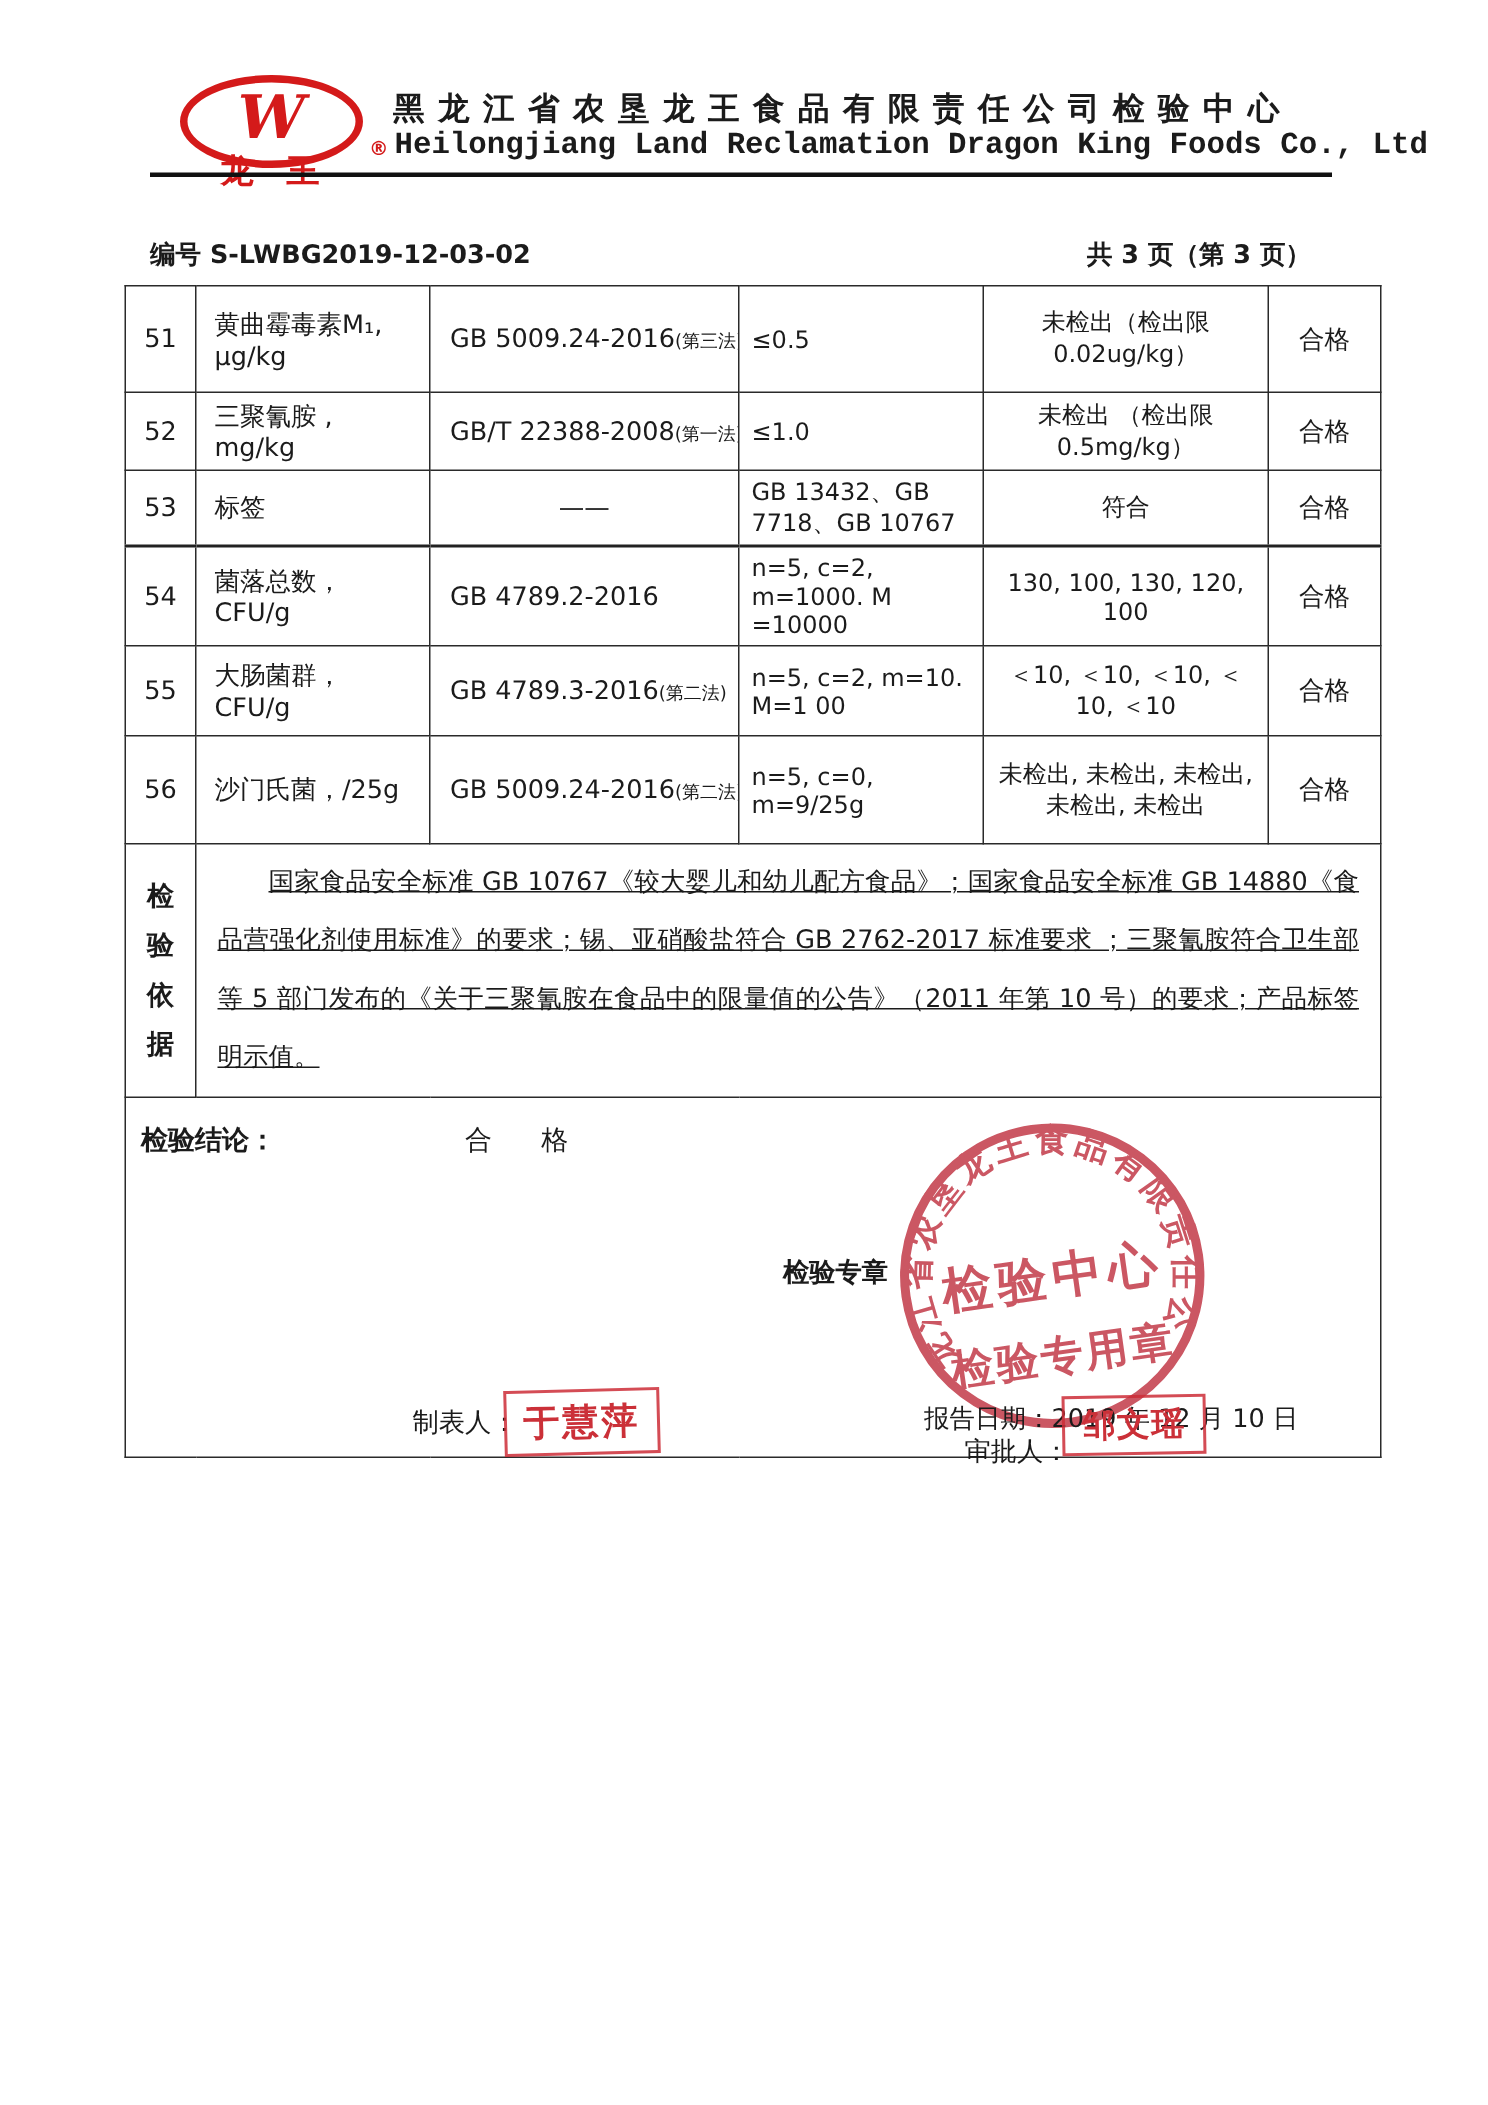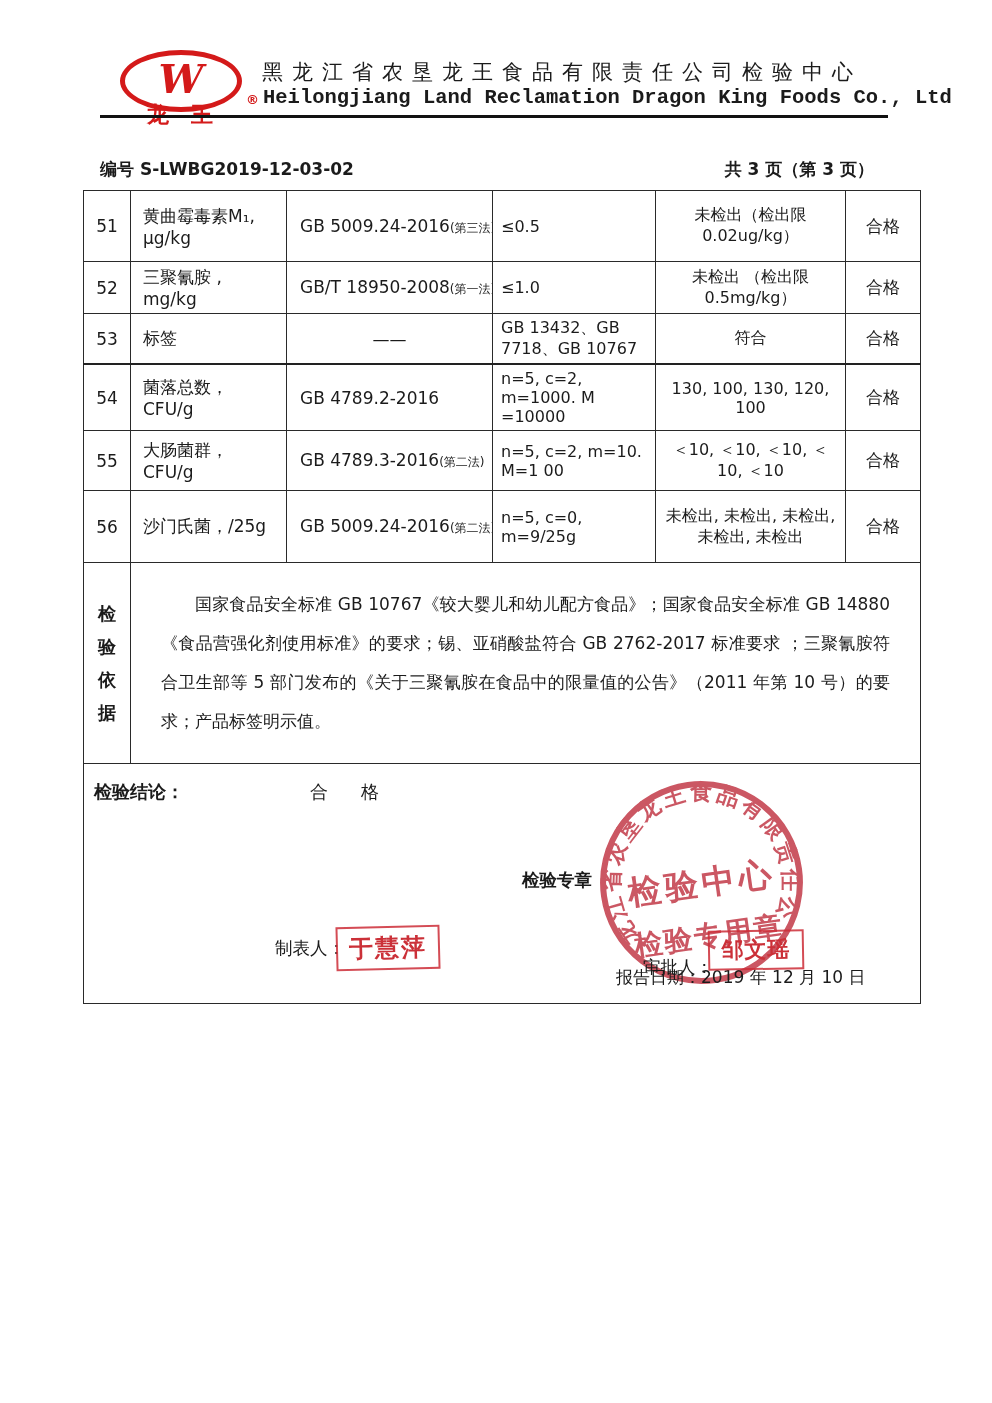--- a/index.html
+++ b/index.html
@@ -24,21 +24,21 @@
     font-family:"DejaVu Serif","Liberation Serif",serif;
   }
   .logo-brand{
     position:absolute;left:4px;top:56px;width:116px;
     text-align:center;color:#d41a1a;font-weight:bold;font-size:22px;
     letter-spacing:22px;text-indent:22px;white-space:nowrap;line-height:1;
   }
   .logo-reg{position:absolute;left:128px;top:44px;color:#d41a1a;font-size:13px;font-weight:bold;}
   .title-cn{
     position:absolute;left:262px;top:58px;
-    font-size:21px;font-weight:normal;letter-spacing:9px;white-space:nowrap;
+    font-size:21px;font-weight:bold;letter-spacing:9px;white-space:nowrap;
   }
   .title-en{
     position:absolute;left:263px;top:86px;
     font-family:"Liberation Mono","DejaVu Sans Mono",monospace;
     font-size:20.5px;font-weight:bold;white-space:nowrap;
   }
   .header-rule{position:absolute;left:100px;top:115px;width:788px;height:3px;background:#111;}
   
   .meta-row{
     position:absolute;left:88px;top:158px;width:774px;
@@ -67,21 +67,21 @@
   tr.r51 td{height:66px;} tr.r52 td{height:47px;} tr.r53 td{height:45px;}
   tr.r54 td{height:61px;} tr.r55 td{height:55px;} tr.r56 td{height:67px;}
   tr.section-top td{border-top:2.2px solid #222;}
   
   tr.basis-row td{height:138px;}
   td.basis-label{text-align:center;font-weight:bold;padding:6px 0;}
   td.basis-label div{line-height:33px;font-size:18px;}
   td.basis-text{
     text-align:justify;padding:6px 14px;font-size:17px;line-height:39px;
   }
-  td.basis-text p{margin:16px;text-indent:2em;}
+  td.basis-text p{margin:0;text-indent:2em;text-decoration:underline;}
   
   tr.concl-row td{height:239px;padding:0;}
   .concl-cell{position:relative;width:100%;height:239px;}
   .concl-label{position:absolute;left:10px;top:16px;font-size:18px;font-weight:bold;}
   .concl-value{position:absolute;left:226px;top:16px;font-size:18px;font-weight:normal;letter-spacing:2px;white-space:pre;}
   .stamp-caption{position:absolute;left:438px;top:104px;font-size:17.5px;font-weight:bold;}
   .report-date{position:absolute;left:532px;top:202px;font-size:17px;text-align:right;}
   .stamp{position:absolute;left:505px;top:6px;width:225px;height:225px;opacity:.88;transform:rotate(-8deg);}
   
   .footer-label{position:absolute;font-size:17.5px;font-weight:normal;}
@@ -130,21 +130,21 @@
         <td class="c-no">51</td>
         <td class="c-item">黄曲霉毒素M₁, μg/kg</td>
         <td class="c-method"><span>GB 5009.24-2016</span><span class="method-note">(第三法)</span></td>
         <td class="c-limit">≤0.5</td>
         <td class="c-result">未检出（检出限 0.02ug/kg）</td>
         <td class="c-concl">合格</td>
       </tr>
       <tr class="r52">
         <td class="c-no">52</td>
         <td class="c-item">三聚氰胺 , mg/kg</td>
-        <td class="c-method"><span>GB/T 18950-2008</span><span class="method-note">(第一法)</span></td>
+        <td class="c-method"><span>GB/T 22388-2008</span><span class="method-note">(第一法)</span></td>
         <td class="c-limit">≤1.0</td>
         <td class="c-result">未检出 （检出限 0.5mg/kg）</td>
         <td class="c-concl">合格</td>
       </tr>
       <tr class="r53">
         <td class="c-no">53</td>
         <td class="c-item">标签</td>
         <td class="c-method center"><span>——</span><span class="method-note"></span></td>
         <td class="c-limit">GB 13432、GB 7718、GB 10767</td>
         <td class="c-result">符合</td>

